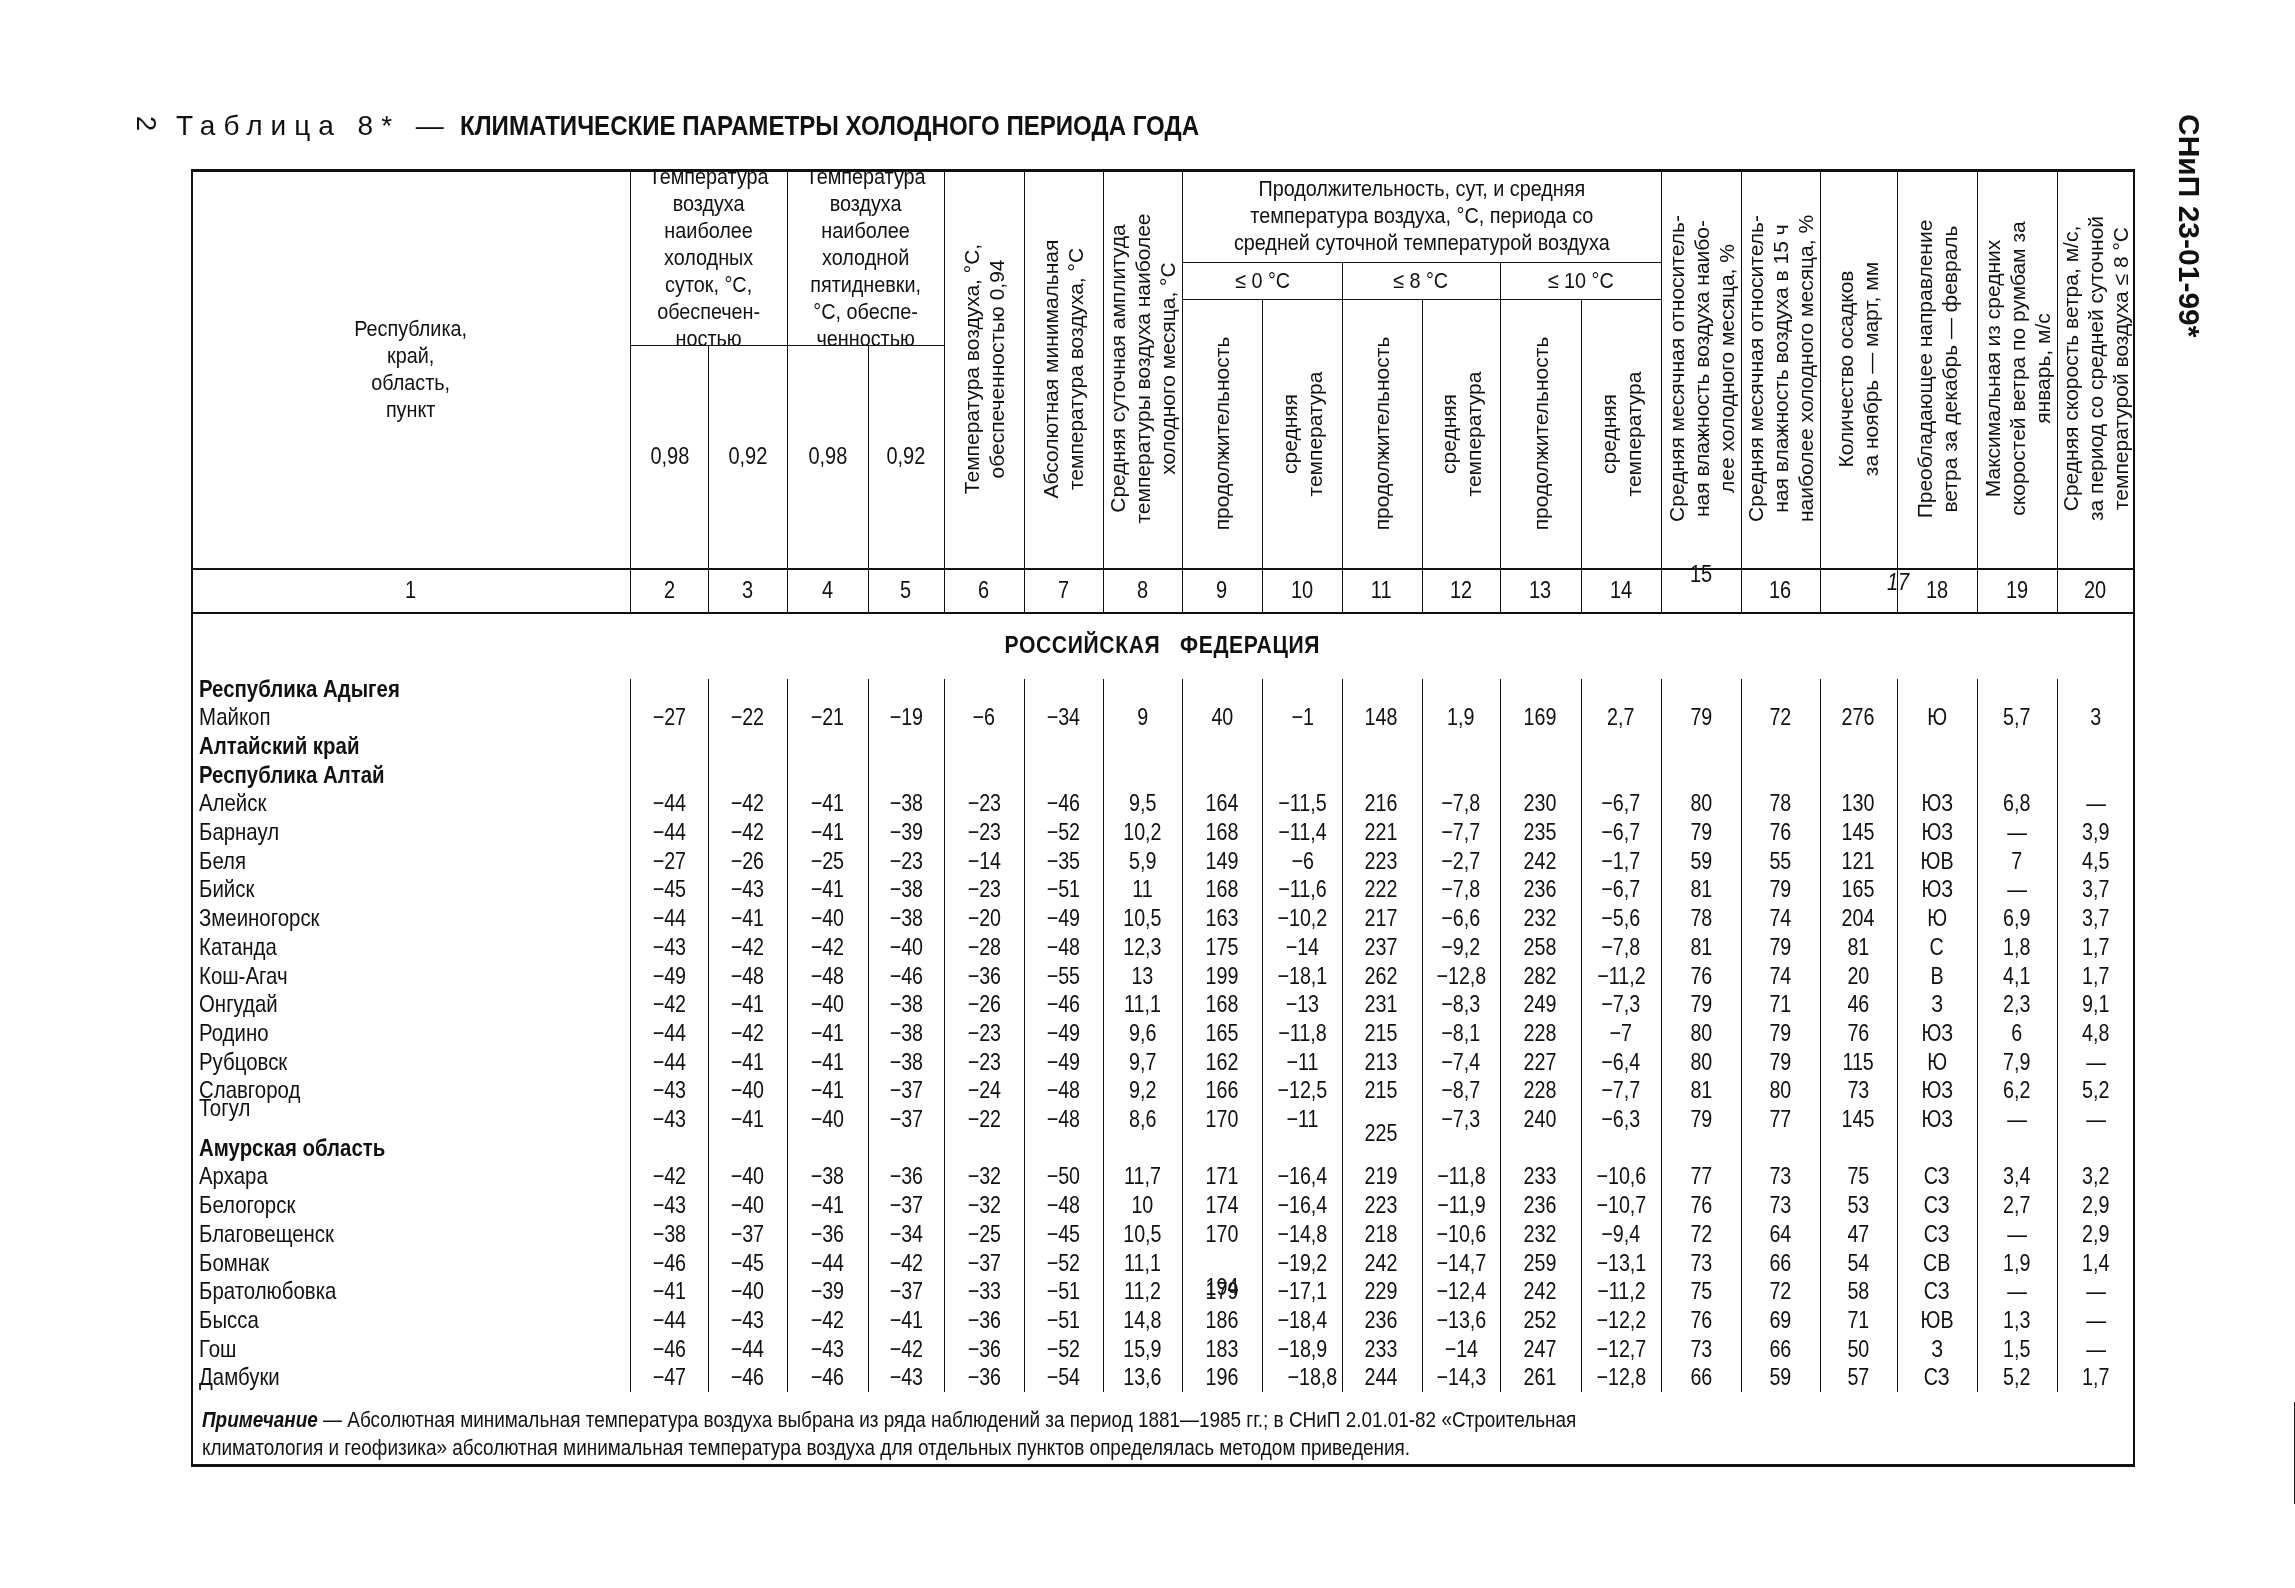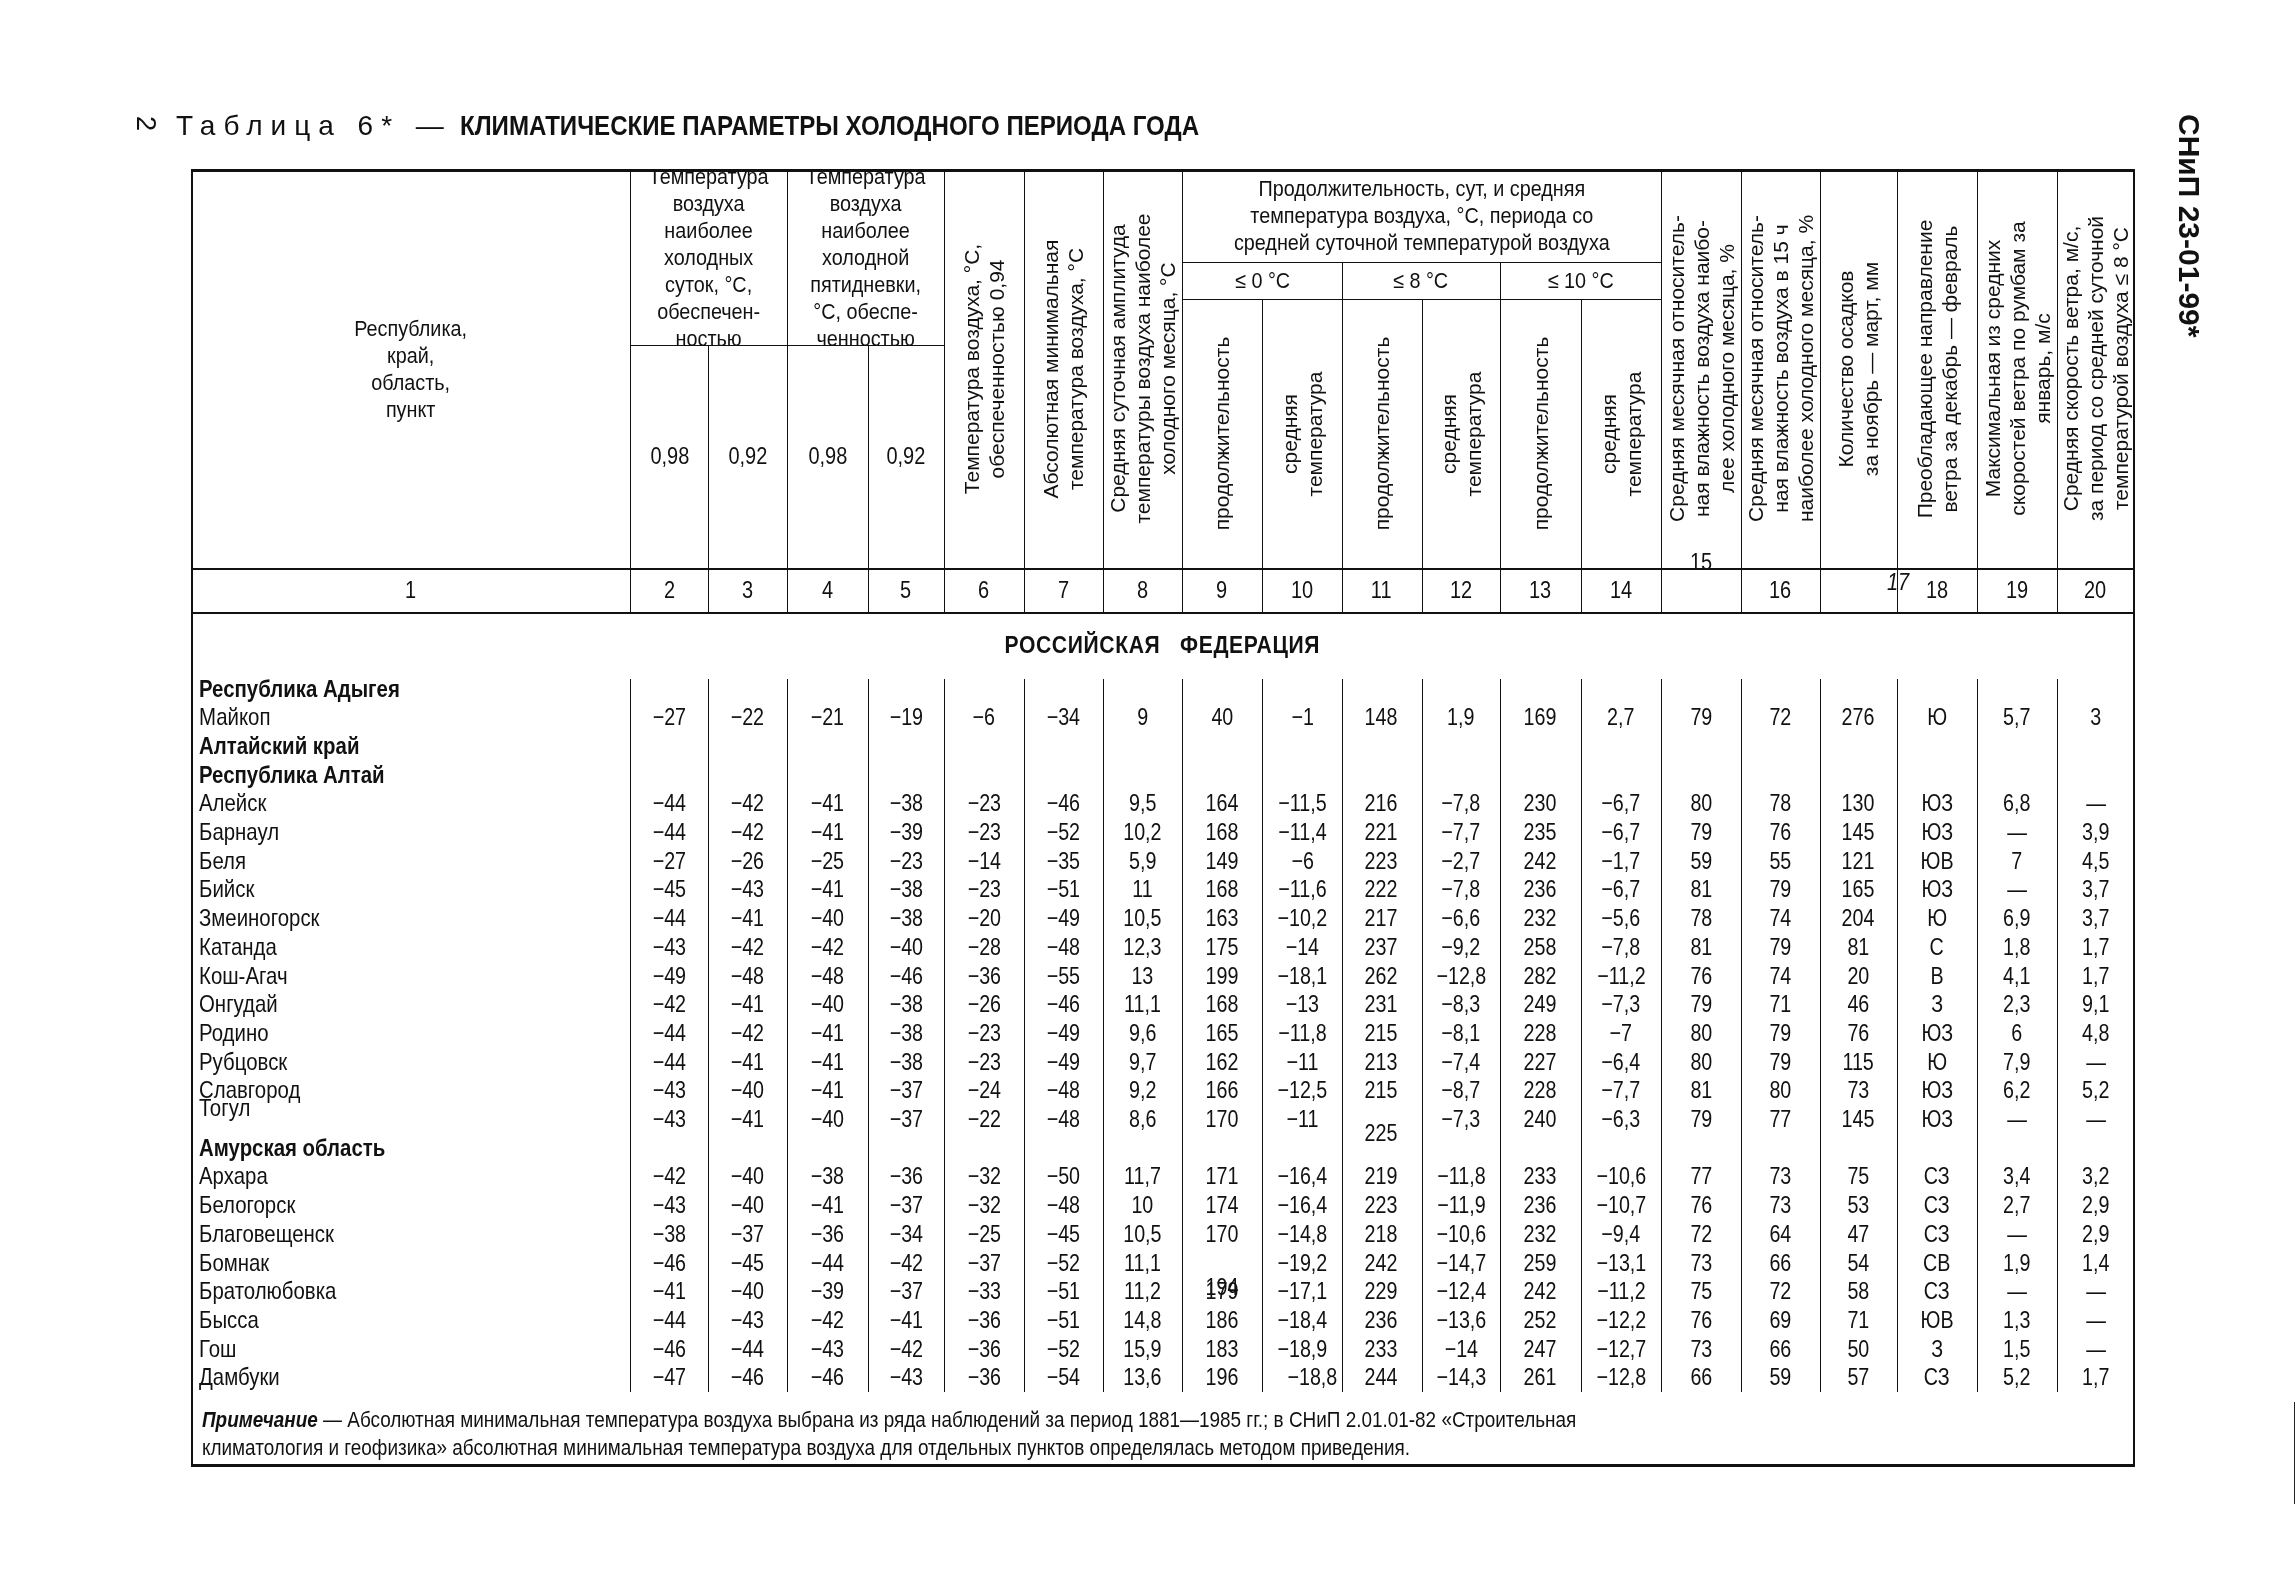--- a/index.html
+++ b/index.html
@@ -29,21 +29,21 @@
   .note { left:202px; top:1406px; width:1924px; font-size:22px; line-height:28px; }
   .note p { margin:0; white-space:nowrap; transform:scaleX(0.86); transform-origin:left; }
   .note .lbl { font-weight:bold; font-style:italic; }
   .edge-mark { left:2294px; top:1402px; width:1.3px; height:102px; background:#222; }
 </style>
 </head>
 <body>
 
 <div class="abs page-num">2</div>
 <div class="abs title">
-  <span class="pre">Таблица 6* —</span>
+  <span class="pre">Таблица 8* —</span>
   <span class="main">КЛИМАТИЧЕСКИЕ ПАРАМЕТРЫ ХОЛОДНОГО ПЕРИОДА ГОДА</span>
 </div>
 <div class="abs doc-code">
   <span>СНиП 23-01-99*</span>
 </div>
 
 <div id="tbl">
     <div class="line" style="left: 191px; top: 169px; width: 1942px; height: 2.7px;"></div>
     <div class="line" style="left: 191px; top: 169px; width: 2px; height: 1295px;"></div>
     <div class="line" style="left: 2133px; top: 169px; width: 2px; height: 1295px;"></div>
@@ -185,21 +185,21 @@
     </div>
     <div class="cell" style="left: 1422px; top: 568px; width: 78px; height: 44px;">
       <span class="num">12</span>
     </div>
     <div class="cell" style="left: 1500px; top: 568px; width: 81px; height: 44px;">
       <span class="num">13</span>
     </div>
     <div class="cell" style="left: 1581px; top: 568px; width: 80px; height: 44px;">
       <span class="num">14</span>
     </div>
-    <div class="cell" style="left: 1661px; top: 548px; width: 80px; height: 28px;">
+    <div class="cell" style="left: 1661px; top: 560px; width: 80px; height: 28px;">
       <span class="num">15</span>
     </div>
     <div class="cell" style="left: 1741px; top: 568px; width: 79px; height: 44px;">
       <span class="num">16</span>
     </div>
     <div class="cell" style="left: 1860px; top: 568px; width: 77px; height: 29px; font-style: italic;">
       <span class="num">17</span>
     </div>
     <div class="cell" style="left: 1897px; top: 568px; width: 80px; height: 44px;">
       <span class="num">18</span>

